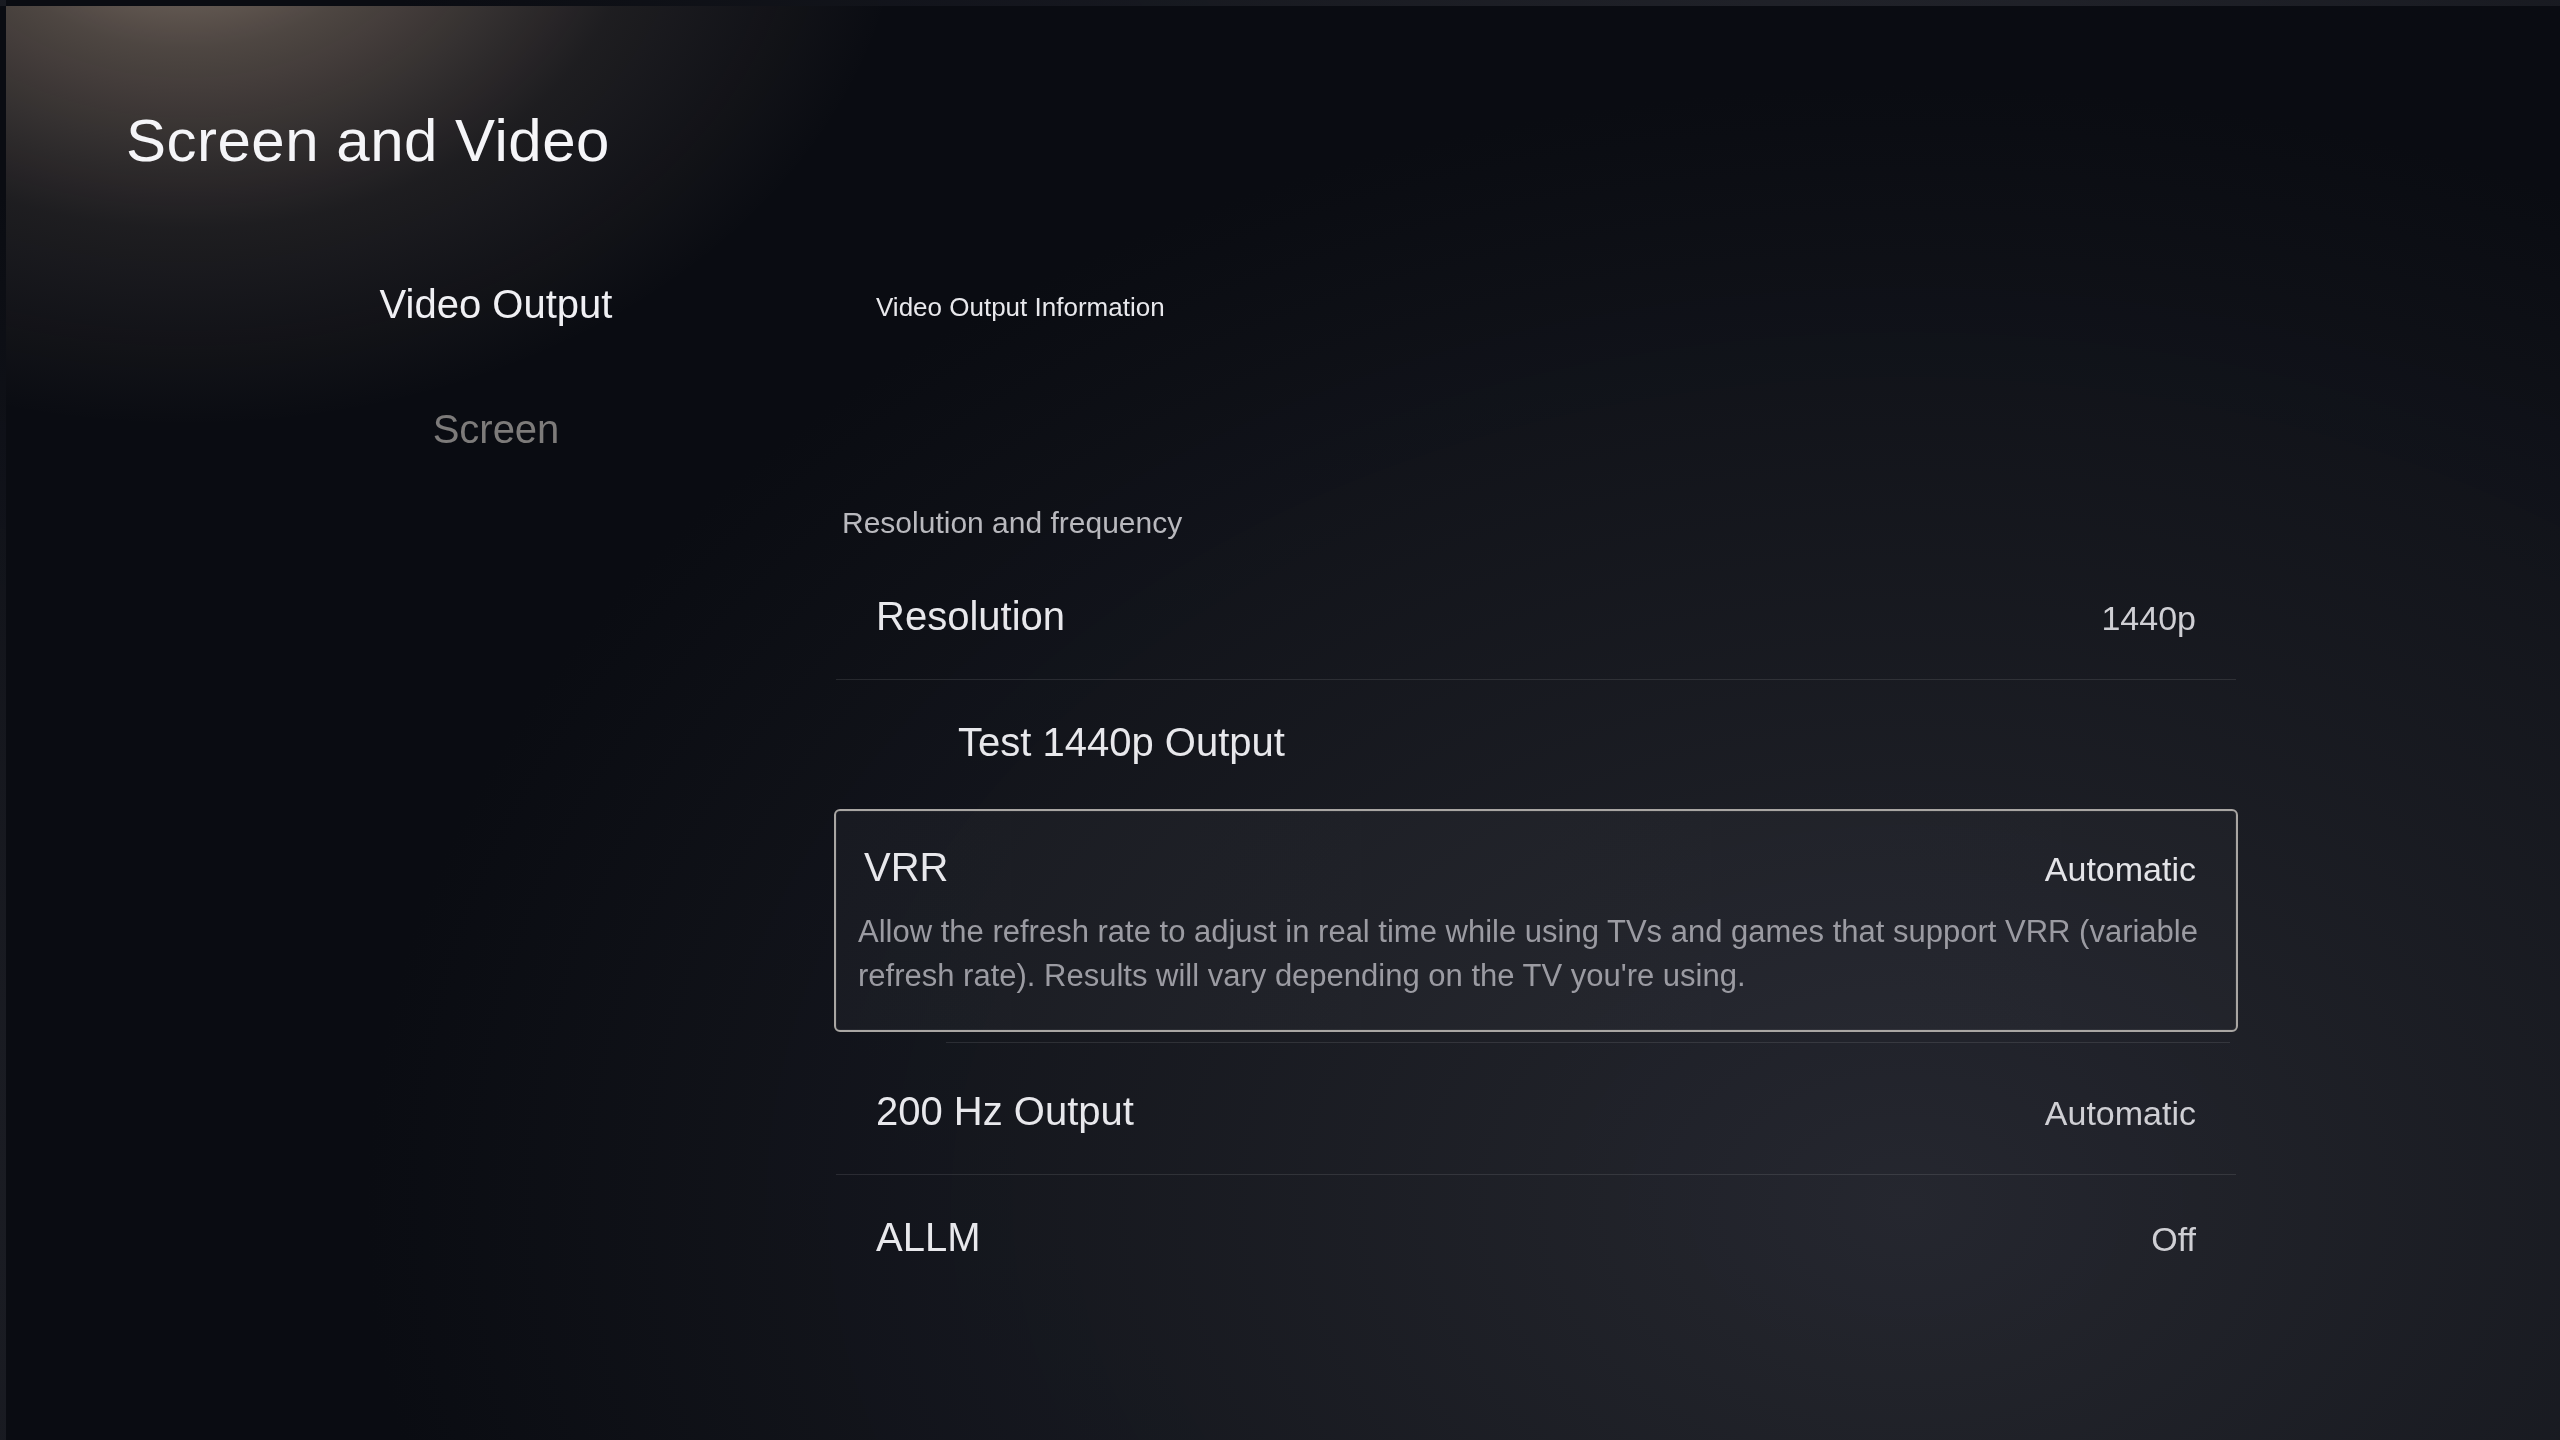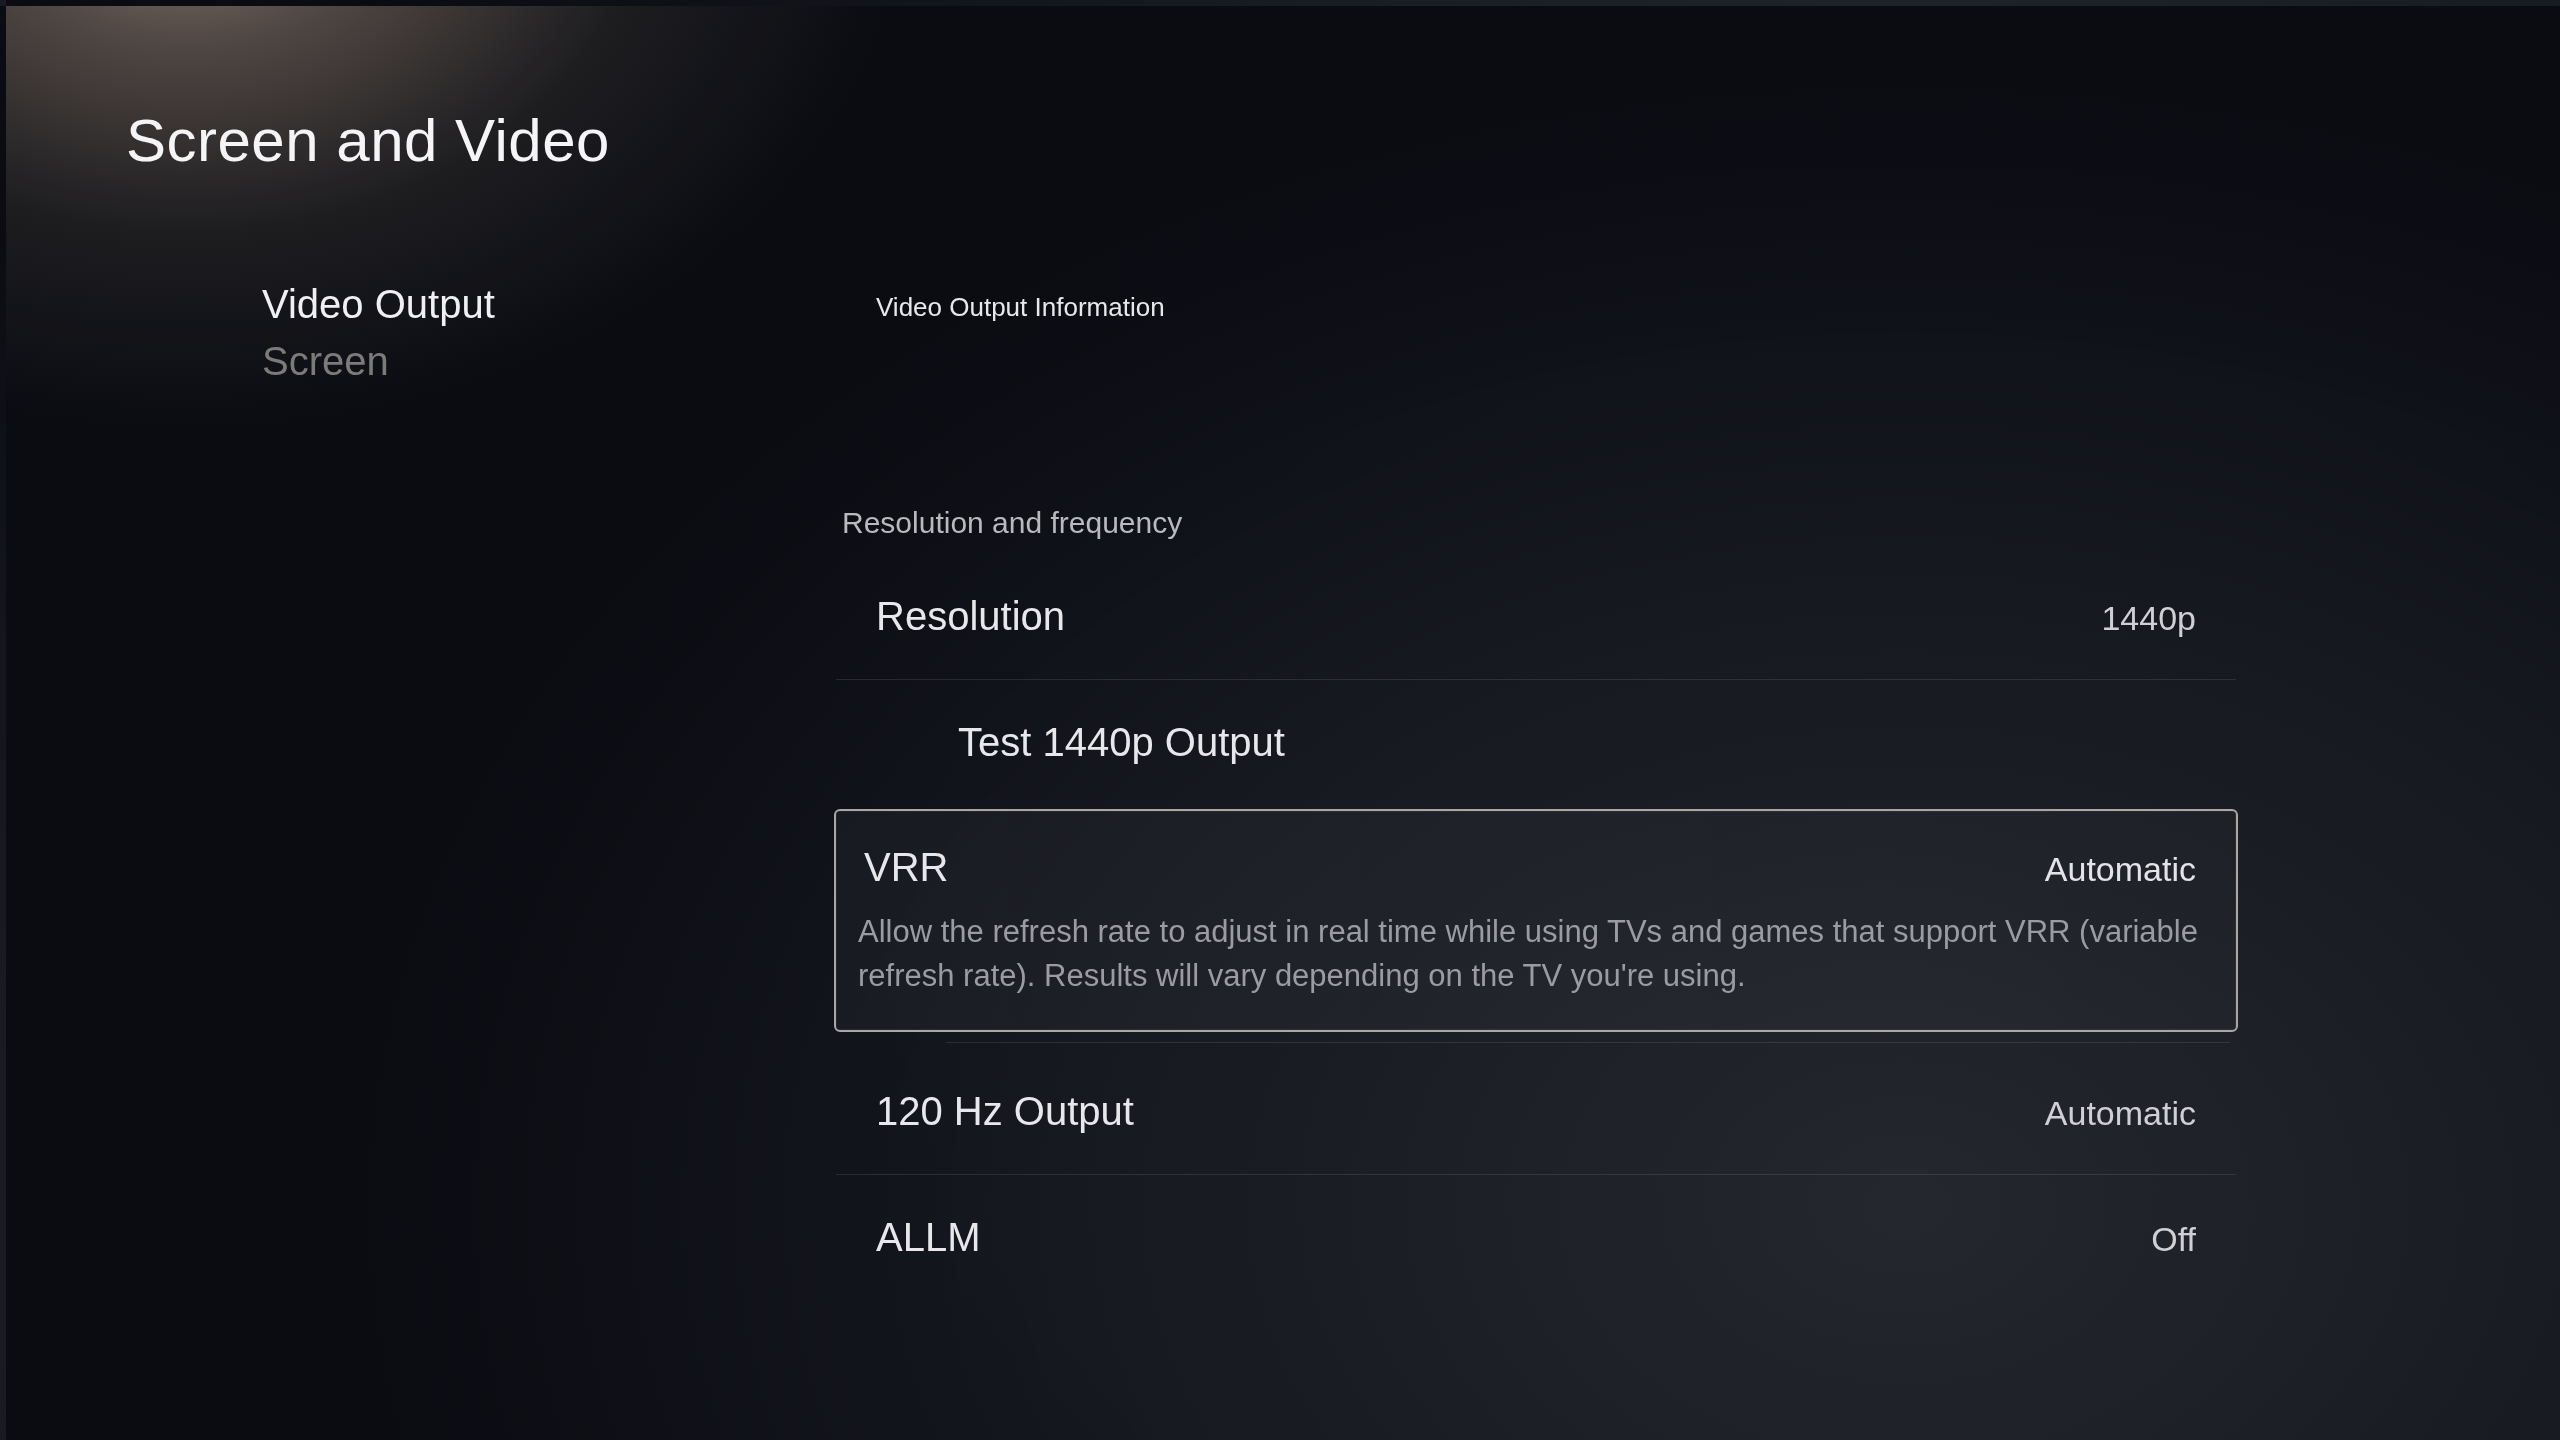--- a/index.html
+++ b/index.html
@@ -26,21 +26,21 @@
     letter-spacing:0.5px;
     font-weight:400;
     color:#f5f5f8;
   }
 
   
   .sidebar {
     position:absolute;
     left:250px; top:270px;
     width:480px;
-    display:flex; flex-direction:column; 
+    display:flex; flex-direction:column; gap:68px;text-align:center;
   }
   .sidebar-item {
     font-size:40px;
     font-weight:300;
     cursor:pointer;
   }
   .sidebar-item.active { color:#f0f0f4; }
   .sidebar-item.inactive { color:#7d7b7a; }
 
   
@@ -158,21 +158,21 @@
     <div class="head">
       <span class="label">VRR</span>
       <span class="value">Automatic</span>
     </div>
     <div class="desc">Allow the refresh rate to adjust in real time while using TVs and games that support VRR (variable refresh rate). Results will vary depending on the TV you're using.</div>
   </div>
 
   <div class="sub-divider"></div>
 
   <div class="row">
-    <span class="label">120 Hz Output</span>
+    <span class="label">200 Hz Output</span>
     <span class="value">Automatic</span>
   </div>
   <div class="divider"></div>
 
   <div class="row">
     <span class="label">ALLM</span>
     <span class="value">Off</span>
   </div>
 
 </main>

